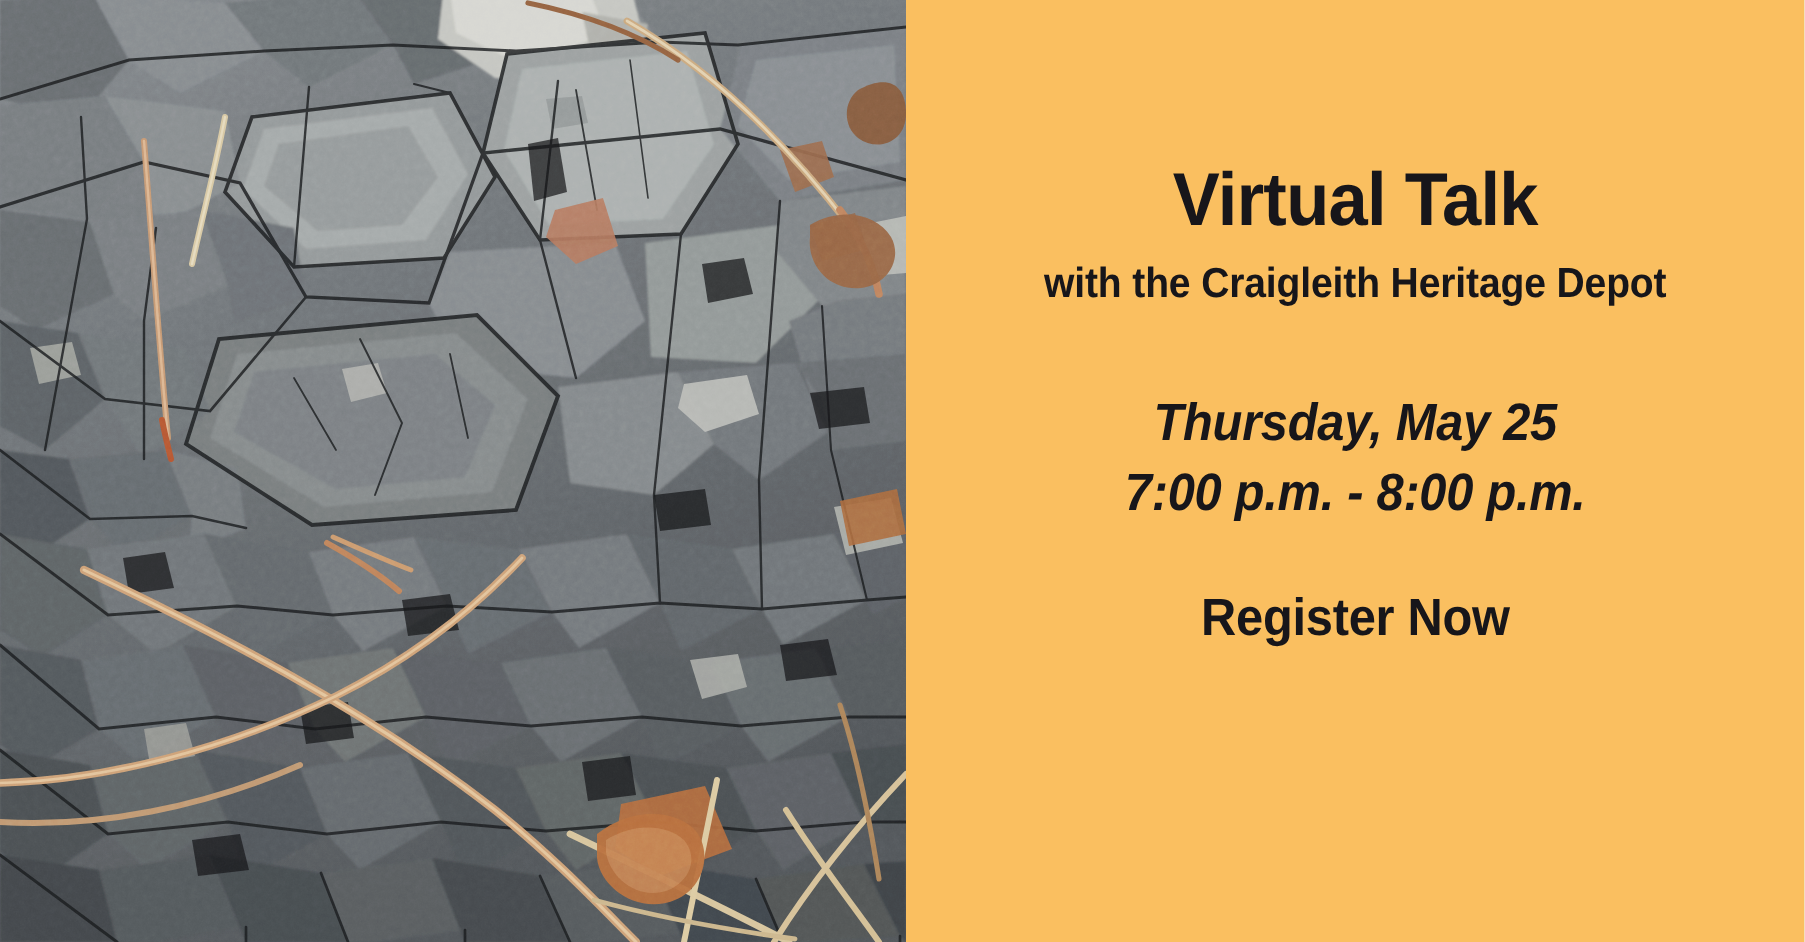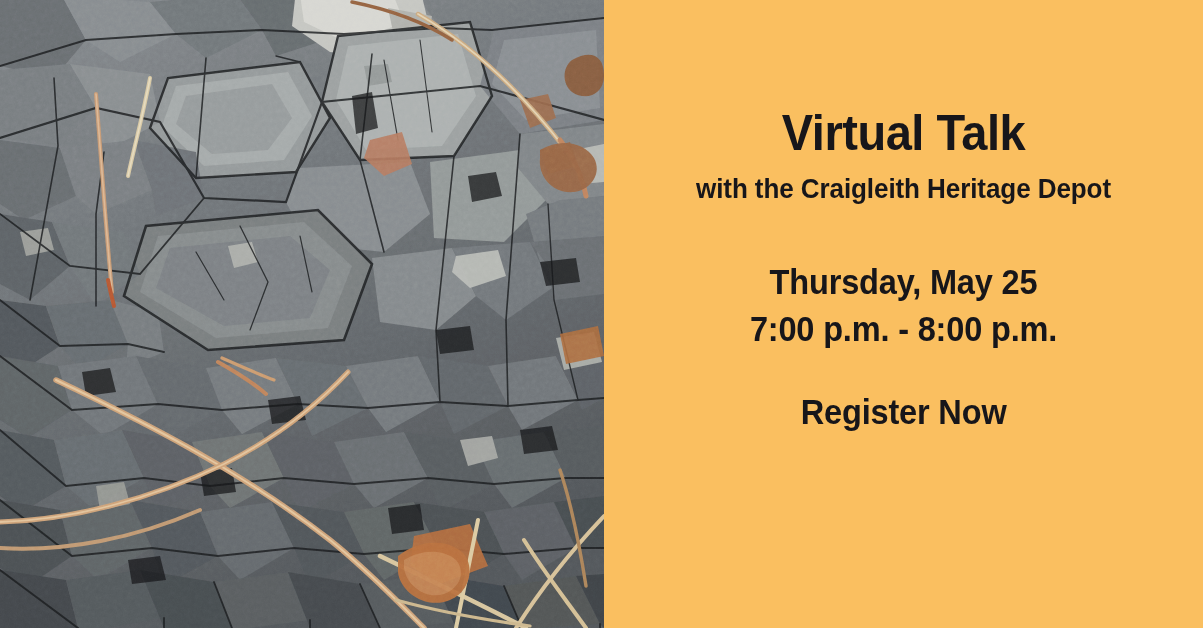--- a/index.html
+++ b/index.html
@@ -84,20 +84,21 @@
     font-weight: 700;
     font-size: 28px;
     line-height: 1.2;
     margin: 6px 0 0 0;
     letter-spacing: -0.1px;
     transform: scaleX(0.93);
   }
 
   .schedule {
     margin-top: 52px;
+    font-style: italic;
   }
   .schedule .sline {
     display: block;
     font-family: "Liberation Sans Narrow", "Liberation Sans", sans-serif;
     font-weight: 700;
     font-size: 35px;
     line-height: 1.36;
     letter-spacing: -0.2px;
     transform: scaleX(0.93);
   }

